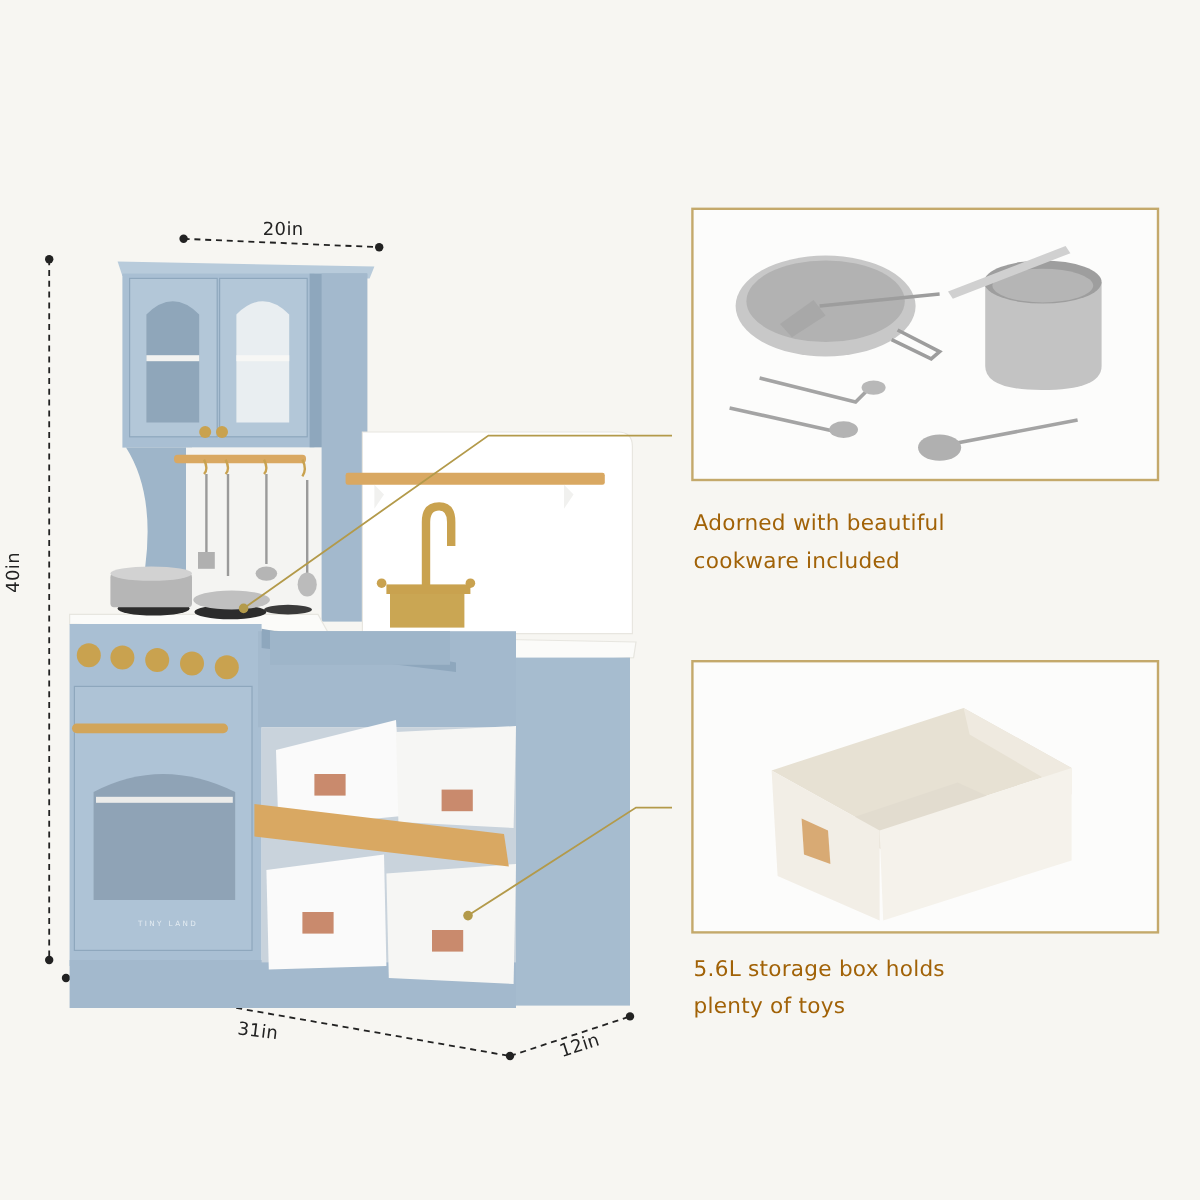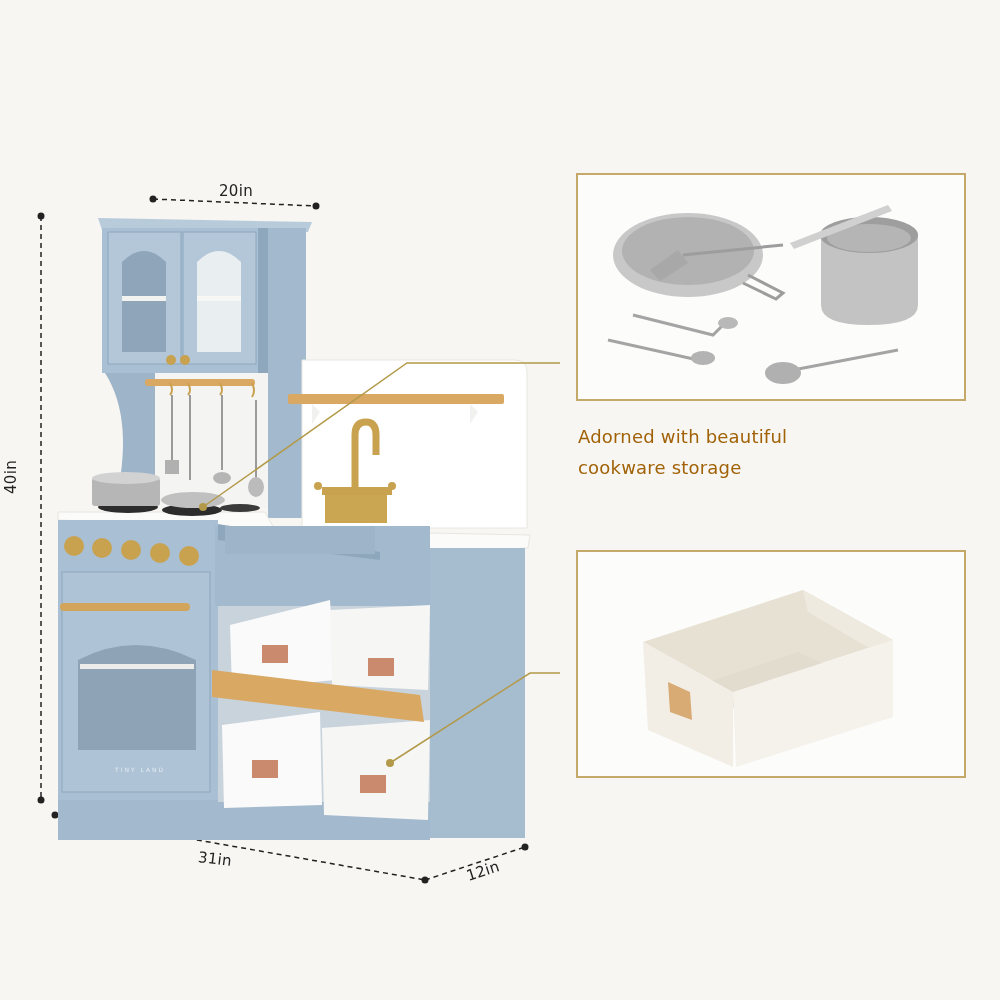--- a/index.html
+++ b/index.html
@@ -157,31 +157,33 @@
     <path d="M55 140 L135 160 L145 150" stroke="#a4a4a4" stroke-width="3" fill="none"></path>
     <ellipse cx="150" cy="148" rx="10" ry="6" fill="#b8b8b8"></ellipse>
     <path d="M30 165 L120 185" stroke="#a4a4a4" stroke-width="3" fill="none"></path>
     <ellipse cx="125" cy="183" rx="12" ry="7" fill="#b3b3b3"></ellipse>
     <path d="M215 195 L320 175" stroke="#a4a4a4" stroke-width="3" fill="none"></path>
     <ellipse cx="205" cy="198" rx="18" ry="11" fill="#b0b0b0"></ellipse>
   </svg>
 </div>
 <div class="caption" style="top:421px;">
   <div>Adorned with beautiful</div>
-  <div>cookware storage</div>
+  <div>cookware included</div>
 </div>
 
 <div class="photo" style="left:576px;top:550px;width:390px;height:228px;">
   <svg width="386" height="224" viewBox="0 0 386 224">
 
     <polygon points="65,90 225,38 315,88 155,140" fill="#e7e1d3"></polygon>
     <polygon points="225,38 315,88 315,110 230,60" fill="#efeae0"></polygon>
 
     <polygon points="115,135 220,100 275,125 165,160" fill="#e2dccf"></polygon>
 
     <polygon points="65,90 155,140 155,215 70,178" fill="#f2eee6"></polygon>
     <polygon points="155,140 315,88 315,165 158,215" fill="#f5f2eb"></polygon>
 
     <polygon points="90,130 112,140 114,168 92,160" fill="#d8aa74"></polygon>
   </svg>
 </div>
 <div class="caption" style="top:792px;">
+  <div>5.6L storage box holds</div>
+  <div>plenty of toys</div>
 </div>
 
 </body></html>

